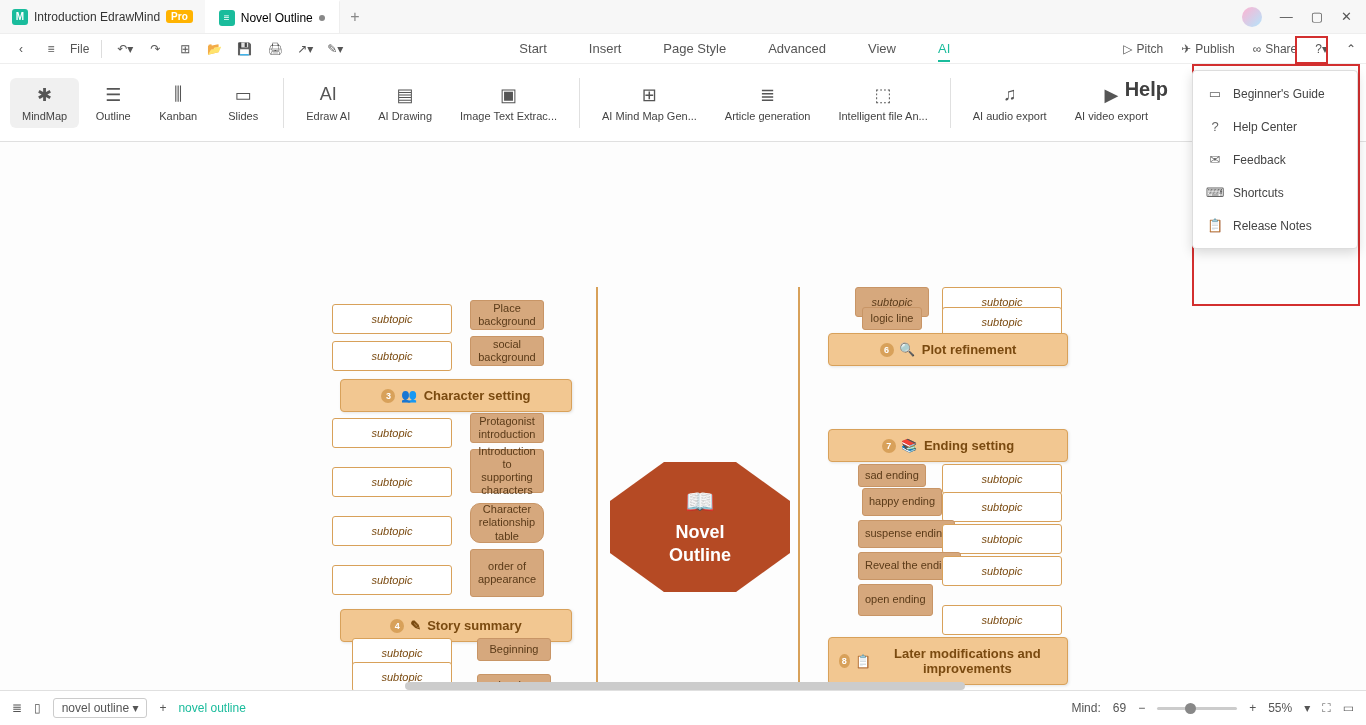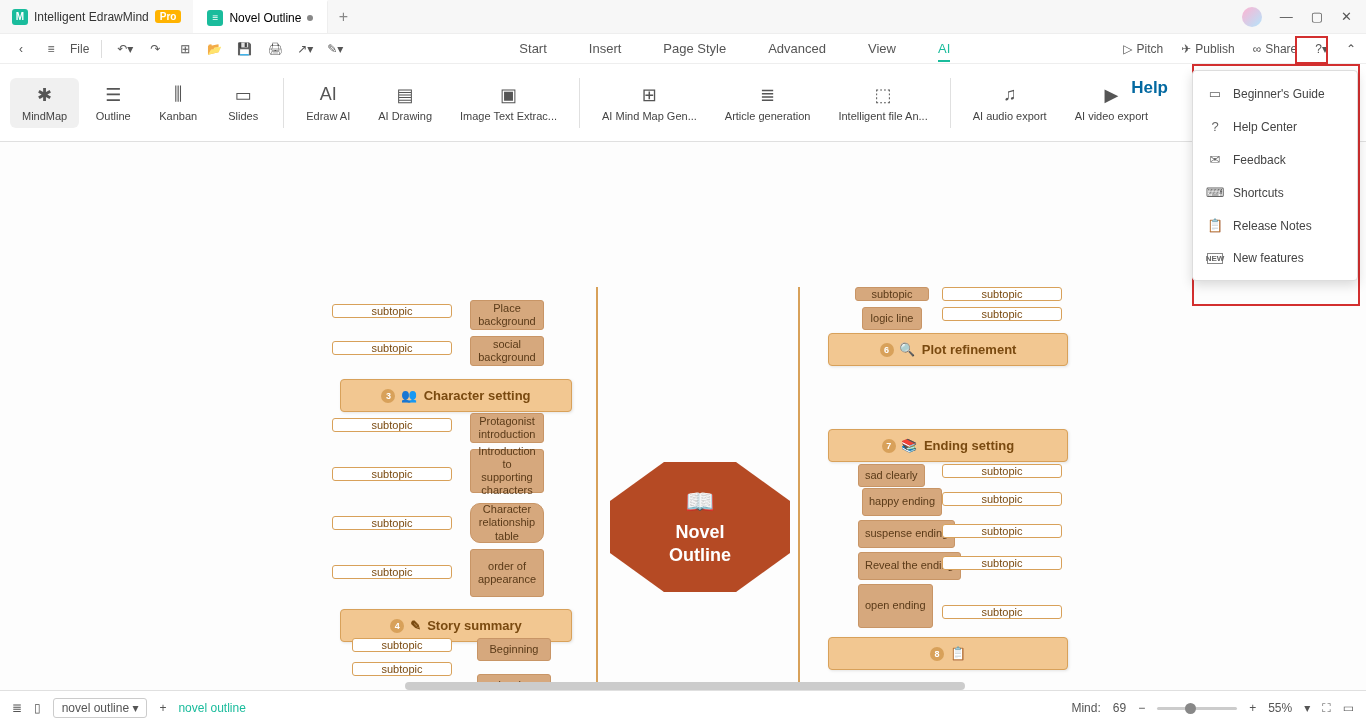--- a/index.html
+++ b/index.html
@@ -42,27 +42,27 @@
 .center-node .ico { font-size:24px; margin-bottom:4px; }
 
 
 .bhead { position:absolute; background:#f2c791; border:1px solid #d8a15a; color:#7a4a10; font-size:13px; font-weight:600; padding:8px 10px; border-radius:4px; display:flex; align-items:center; gap:6px; box-shadow:1px 1px 3px rgba(0,0,0,.1); }
 .bhead .num { width:14px; height:14px; border-radius:50%; background:#d8a15a; color:#fff; font-size:9px; display:flex; align-items:center; justify-content:center; }
 .bhead-plot { flex-direction:column; align-items:center; text-align:center; }
 .bhead-desc { font-size:10px; font-weight:normal; color:#7a4a10; text-align:center; line-height:1.3; margin-top:4px; }
 
 
 .pnode { position:absolute; background:#d6a87d; border:1px solid #c89566; color:#5a3a18; font-size:11px; padding:4px 6px; border-radius:3px; text-align:center; min-width:74px; display:flex; align-items:center; justify-content:center; line-height:1.2; }
-.snode { position:absolute; background:#fff; border:1px solid #d8a15a; color:#7a4a10; font-size:11px; padding:0 8px; border-radius:3px; text-align:center; min-width:120px; }
+.snode { position:absolute; background:#fff; border:1px solid #d8a15a; color:#7a4a10; font-size:11px; padding:8px 8px; border-radius:3px; text-align:center; min-width:120px;font-style:italic; }
 
 
 .line { position:absolute; background:#d8a15a; }
 
 
-.help-label { position:absolute; top:78px; right:198px; color:#0369a1; font-weight:700; font-size:17px; }
+.help-label { position:absolute; top:78px; right:198px; color:#404040; font-weight:700; font-size:20px; }
 .help-box1 { position:absolute; top:36px; left:1295px; width:33px; height:28px; border:2px solid #d32f2f; z-index:5; }
 .help-box2 { position:absolute; top:64px; left:1192px; right:6px; height:242px; border:2px solid #d32f2f; z-index:5; }
 
 
 .help-menu { position:absolute; top:70px; right:8px; width:166px; background:#fff; border:1px solid #ddd; box-shadow:0 4px 12px rgba(0,0,0,.15); border-radius:4px; padding:6px 0; z-index:6; }
 .hm-item { display:flex; align-items:center; gap:10px; padding:9px 14px; font-size:12px; color:#444; }
 .hm-ico { width:16px; display:flex; justify-content:center; color:#666; font-size:13px; }
 
 
 .statusbar { position:absolute; bottom:0; left:0; right:0; height:35px; border-top:1px solid #e0e0e0; display:flex; align-items:center; padding:0 12px; font-size:12px; color:#555; gap:12px; background:#fff; }
@@ -72,21 +72,21 @@
 .zoom-slider::after { content:""; position:absolute; left:28px; top:-4px; width:11px; height:11px; background:#888; border-radius:50%; }
 
 .scroll-h { position:absolute; bottom:35px; left:405px; width:560px; height:8px; background:#ccc; border-radius:4px; }
 </style>
 </head>
 <body>
 
 <div class="titlebar">
   <div class="tab-app">
     <span class="logo-sq">M</span>
-    <span>Intelligent EdrawMind</span>
+    <span>Introduction EdrawMind</span>
     <span class="pro-badge">Pro</span>
   </div>
   <div class="tab-doc">
     <span class="logo-sq" style="background:#1abc9c">≡</span>
     <span>Novel Outline</span>
     <span class="dot"></span>
   </div>
   <div class="tab-add">+</div>
   <div class="titlebar-spacer"></div>
   <div class="win-btns">
@@ -217,32 +217,32 @@
   <div class="snode" style="left:855px; top:170px; min-width:74px; background:#d6a87d; border-color:#c89566; color:#5a3a18;">subtopic</div>
   <div class="snode" style="left:942px; top:170px;">subtopic</div>
   <div class="pnode" style="left:862px; top:190px; min-width:60px;">logic line</div>
   <div class="snode" style="left:942px; top:190px;">subtopic</div>
 
   <div class="bhead bhead-plot" style="left:828px; top:216px; width:240px;">
     <div style="display:flex;align-items:center;gap:6px;"><span class="num">6</span>🔍 <span>Plot refinement</span></div>
   </div>
 
   <div class="bhead" style="left:828px; top:312px; width:240px; justify-content:center;"><span class="num">7</span>📚 <span>Ending setting</span></div>
-  <div class="pnode" style="left:858px; top:347px; min-width:66px;">sad clearly</div>
+  <div class="pnode" style="left:858px; top:347px; min-width:66px;">sad ending</div>
   <div class="snode" style="left:942px; top:347px;">subtopic</div>
   <div class="pnode" style="left:862px; top:371px; min-width:66px; height:28px;">happy ending</div>
   <div class="snode" style="left:942px; top:375px;">subtopic</div>
   <div class="pnode" style="left:858px; top:403px; min-width:66px; height:28px;">suspense ending</div>
   <div class="snode" style="left:942px; top:407px;">subtopic</div>
   <div class="pnode" style="left:858px; top:435px; min-width:66px; height:28px;">Reveal the ending</div>
   <div class="snode" style="left:942px; top:439px;">subtopic</div>
-  <div class="pnode" style="left:858px; top:467px; min-width:66px; height:44px;">open ending</div>
+  <div class="pnode" style="left:858px; top:467px; min-width:66px; height:32px;">open ending</div>
   <div class="snode" style="left:942px; top:488px;">subtopic</div>
 
-  <div class="bhead" style="left:828px; top:520px; width:240px; justify-content:center; text-align:center;"><span class="num">8</span>📋 </div>
+  <div class="bhead" style="left:828px; top:520px; width:240px; justify-content:center; text-align:center;"><span class="num">8</span>📋 <span>Later modifications and improvements</span></div>
 
   <div class="line" style="left:596px; top:170px; width:2px; height:500px;"></div>
   <div class="line" style="left:798px; top:170px; width:2px; height:500px;"></div>
 </div>
 </div>
 
 <div class="scroll-h"></div>
 
 <div class="help-label">Help</div>
 <div class="help-box1"></div>
@@ -261,24 +261,20 @@
       <span class="hm-ico">✉</span>
       <span>Feedback</span>
     </div>
   <div class="hm-item">
       <span class="hm-ico">⌨</span>
       <span>Shortcuts</span>
     </div>
   <div class="hm-item">
       <span class="hm-ico">📋</span>
       <span>Release Notes</span>
-    </div>
-  <div class="hm-item">
-      <span class="hm-ico" style="font-size:8px;font-weight:bold;border:1px solid #888;padding:0 1px;">NEW</span>
-      <span>New features</span>
     </div>
 </div>
 
 <div class="statusbar">
   <span>≣</span>
   <span>▯</span>
   <span style="border:1px solid #ccc;padding:2px 8px;border-radius:3px;"><span>novel outline</span> ▾</span>
   <span>+</span>
   <span class="sb-outline">novel outline</span>
   <div class="sb-spacer"></div>

